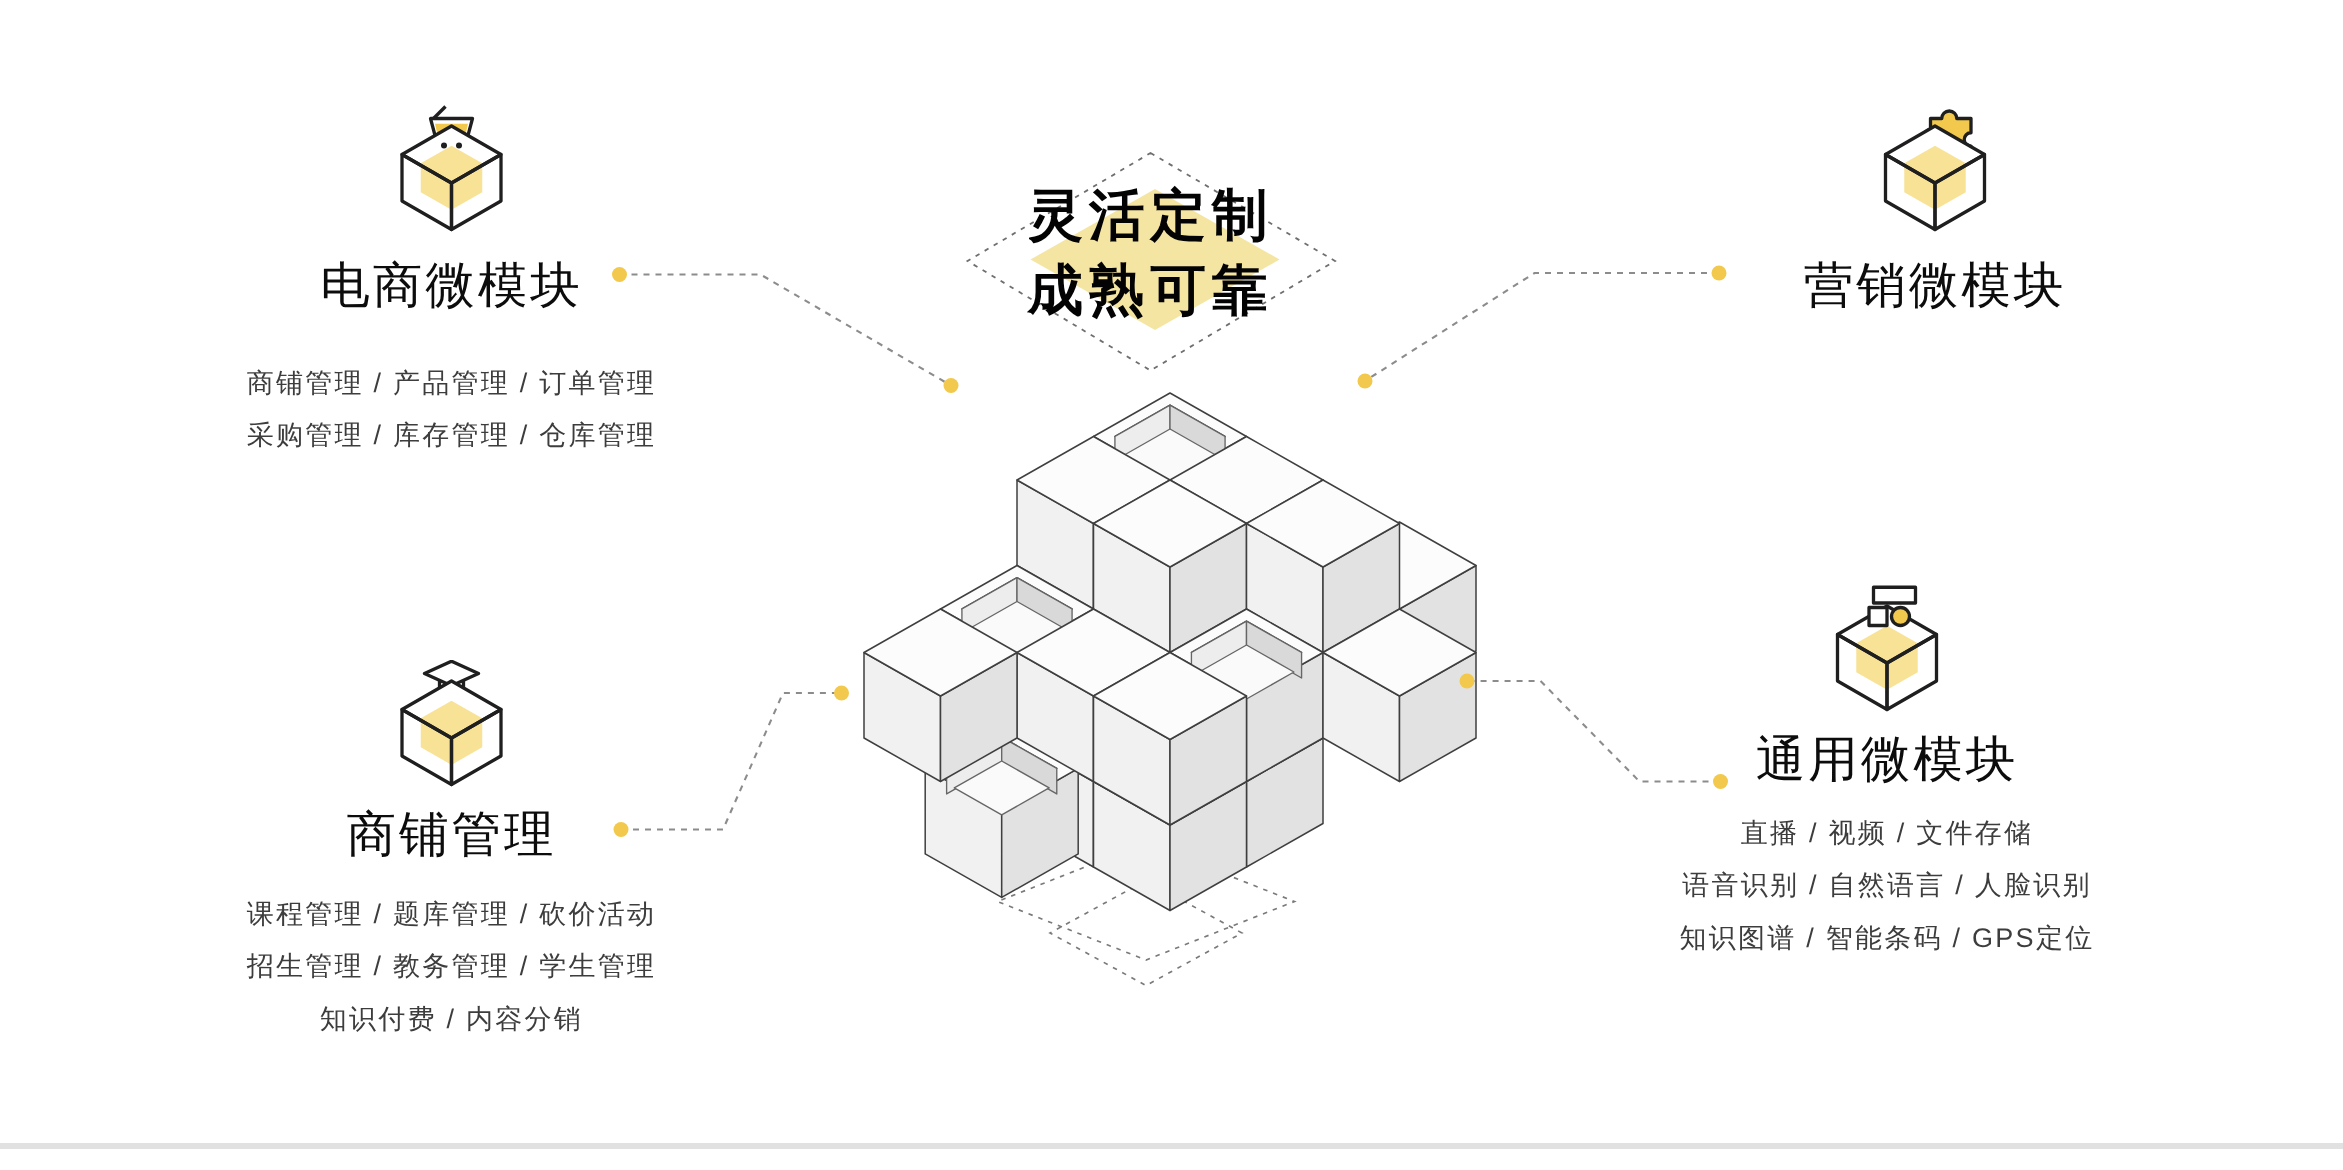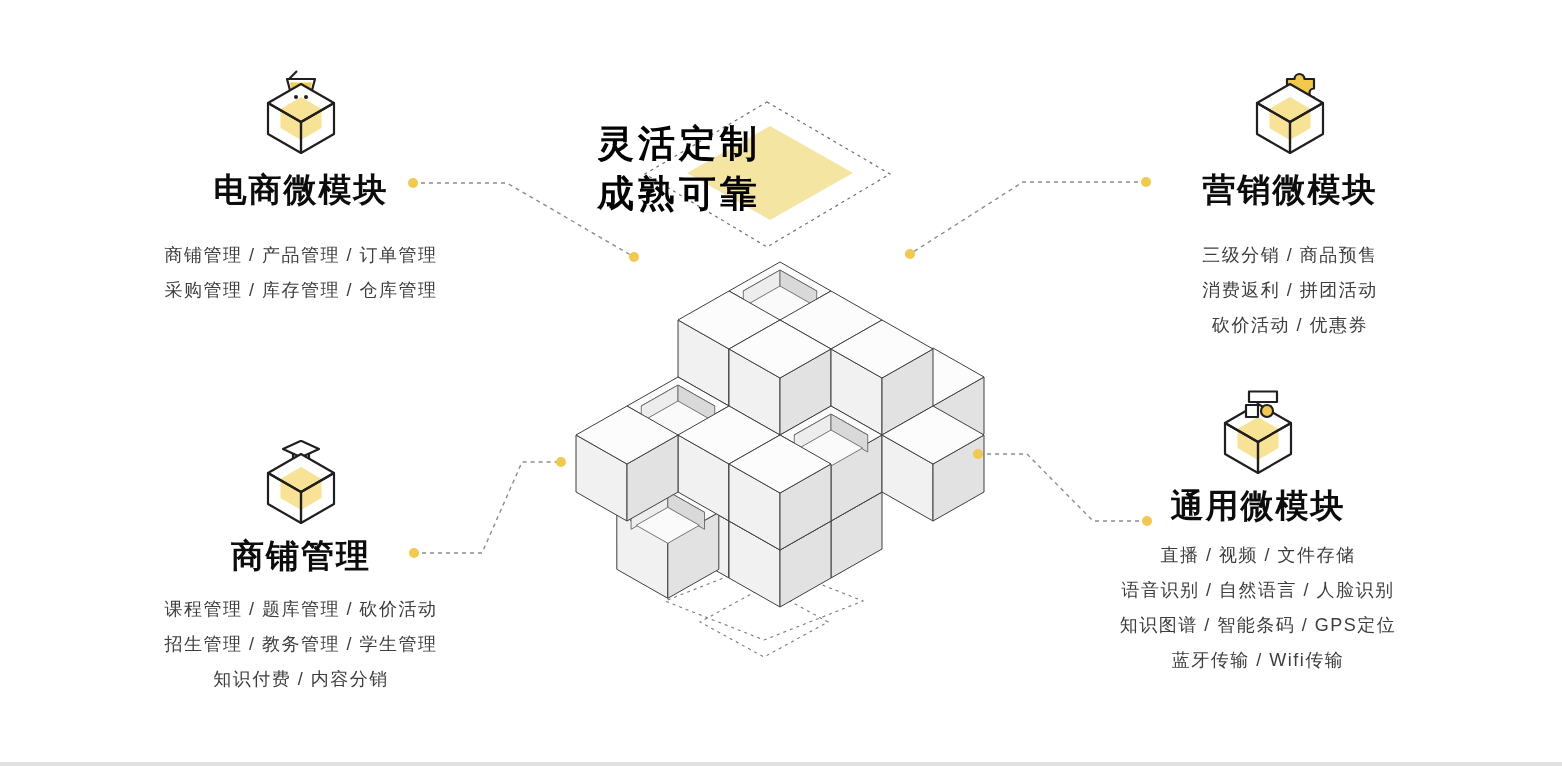--- a/index.html
+++ b/index.html
@@ -8,32 +8,32 @@
     font-family:"Liberation Sans","DejaVu Sans",sans-serif;
   }
   #deco{position:absolute;left:0;top:0;z-index:1;}
   .module{position:absolute;width:340px;text-align:center;z-index:2;}
   #mod-tl{left:131px;top:70px;}
   #mod-tr{left:1120px;top:70px;}
   #mod-bl{left:131px;top:440px;}
   #mod-br{left:1088px;top:390px;}
   .icon{display:block;margin:0 auto;}
   .mtitle{
-    margin:10px 0 0 0;font-size:33px;line-height:40px;font-weight:700;
+    margin:10px 0 0 0;font-size:33px;line-height:40px;font-weight:400;
     color:#0c0c0c;letter-spacing:2px;white-space:nowrap;
   }
   #mod-tl .mtitle,#mod-tr .mtitle{margin-top:14px;}
   .mlines{margin-top:28px;}
   #mod-br .mlines{margin-top:12px;}
   #mod-bl .mlines{margin-top:16px;}
   .mline{
     font-size:18px;line-height:35px;color:#3d3d3d;letter-spacing:1.5px;white-space:nowrap;
   }
   #headline{
-    position:absolute;left:597px;top:119px;width:340px;z-index:2;text-align:left;
+    position:absolute;left:597px;top:119px;width:340px;z-index:2;text-align:center;
     font-size:37px;line-height:50px;font-weight:800;letter-spacing:4px;color:#030303;
   }
   #bottom-divider{
     position:absolute;left:0;top:762px;width:1562px;height:4px;background:#e1e1e1;z-index:2;
   }
 </style>
 </head>
 <body>
 
 <svg id="deco" width="1562" height="780" viewBox="0 0 1562 780">
@@ -175,25 +175,20 @@
     <polygon points="7,33 40,52 40,83 7,64" fill="#ffffff" stroke="none"></polygon>
     <polygon points="73,33 40,52 40,83 73,64" fill="#ffffff" stroke="none"></polygon>
     <polygon points="40,27.1 60.5,38.9 60.5,58.1 40,69.9 19.5,58.1 19.5,38.9" fill="#f8e296" stroke="none"></polygon>
     <g fill="none" stroke="#1f1f1f" stroke-width="2.2" stroke-linejoin="round">
       <polygon points="40,14 73,33 40,52 7,33"></polygon>
       <polygon points="7,33 40,52 40,83 7,64"></polygon>
       <polygon points="73,33 40,52 40,83 73,64"></polygon>
     </g>
   </svg>
   <h2 class="mtitle">营销微模块</h2>
-  <div class="mlines">
-    <div class="mline">三级分销 / 商品预售</div>
-    <div class="mline">消费返利 / 拼团活动</div>
-    <div class="mline">砍价活动 / 优惠券</div>
-  </div>
 </div>
 
 <div class="module" id="mod-bl">
   <svg class="icon" viewBox="0 0 80 86" width="80" height="86">
     <polygon points="32,12 48,12 48,25 32,25" fill="#ffffff" stroke="#1f1f1f" stroke-width="2.2" stroke-linejoin="round"></polygon>
     <ellipse cx="40" cy="12" rx="8" ry="3" fill="#f2c94c" stroke="#1f1f1f" stroke-width="2.2"></ellipse>
     <polygon points="40,0.8 58,9 40,17.2 22,9" fill="#ffffff" stroke="#1f1f1f" stroke-width="2.2" stroke-linejoin="round"></polygon>
     <polygon points="40,14 73,33 40,52 7,33" fill="#ffffff" stroke="none"></polygon>
     <polygon points="7,33 40,52 40,83 7,64" fill="#ffffff" stroke="none"></polygon>
     <polygon points="73,33 40,52 40,83 73,64" fill="#ffffff" stroke="none"></polygon>
@@ -225,17 +220,16 @@
     </g>
     <polygon points="31,1.5 59,1.5 59,12 31,12" fill="#ffffff" stroke="#1f1f1f" stroke-width="2.2" stroke-linejoin="round"></polygon>
     <polygon points="28,15 40,15 40,27 28,27" fill="#ffffff" stroke="#1f1f1f" stroke-width="2.2" stroke-linejoin="round"></polygon>
     <circle cx="49" cy="21" r="6" fill="#f2c94c" stroke="#1f1f1f" stroke-width="2.2"></circle>
   </svg>
   <h2 class="mtitle">通用微模块</h2>
   <div class="mlines">
     <div class="mline">直播 / 视频 / 文件存储</div>
     <div class="mline">语音识别 / 自然语言 / 人脸识别</div>
     <div class="mline">知识图谱 / 智能条码 / GPS定位</div>
-    <div class="mline">蓝牙传输 / Wifi传输</div>
   </div>
 </div>
 
 <div id="bottom-divider"></div>
 
 </body></html>

